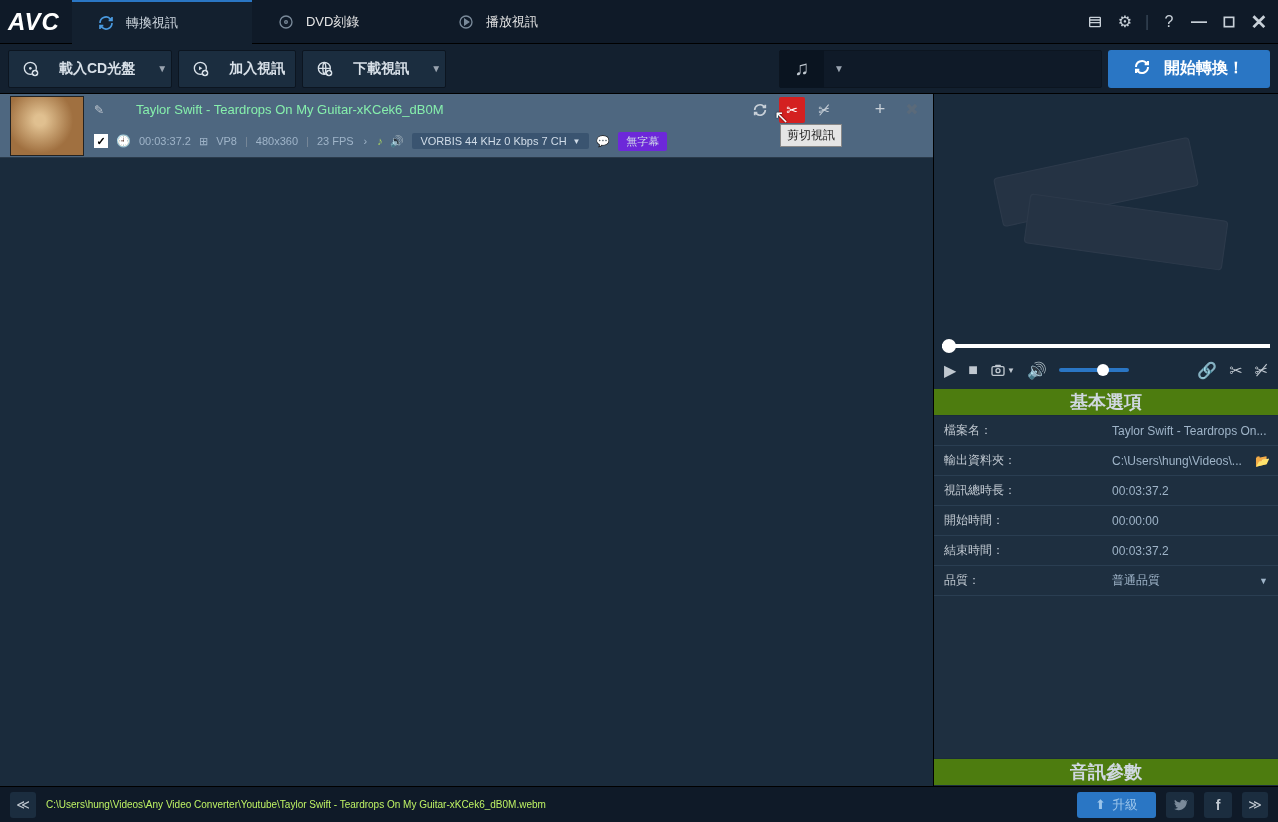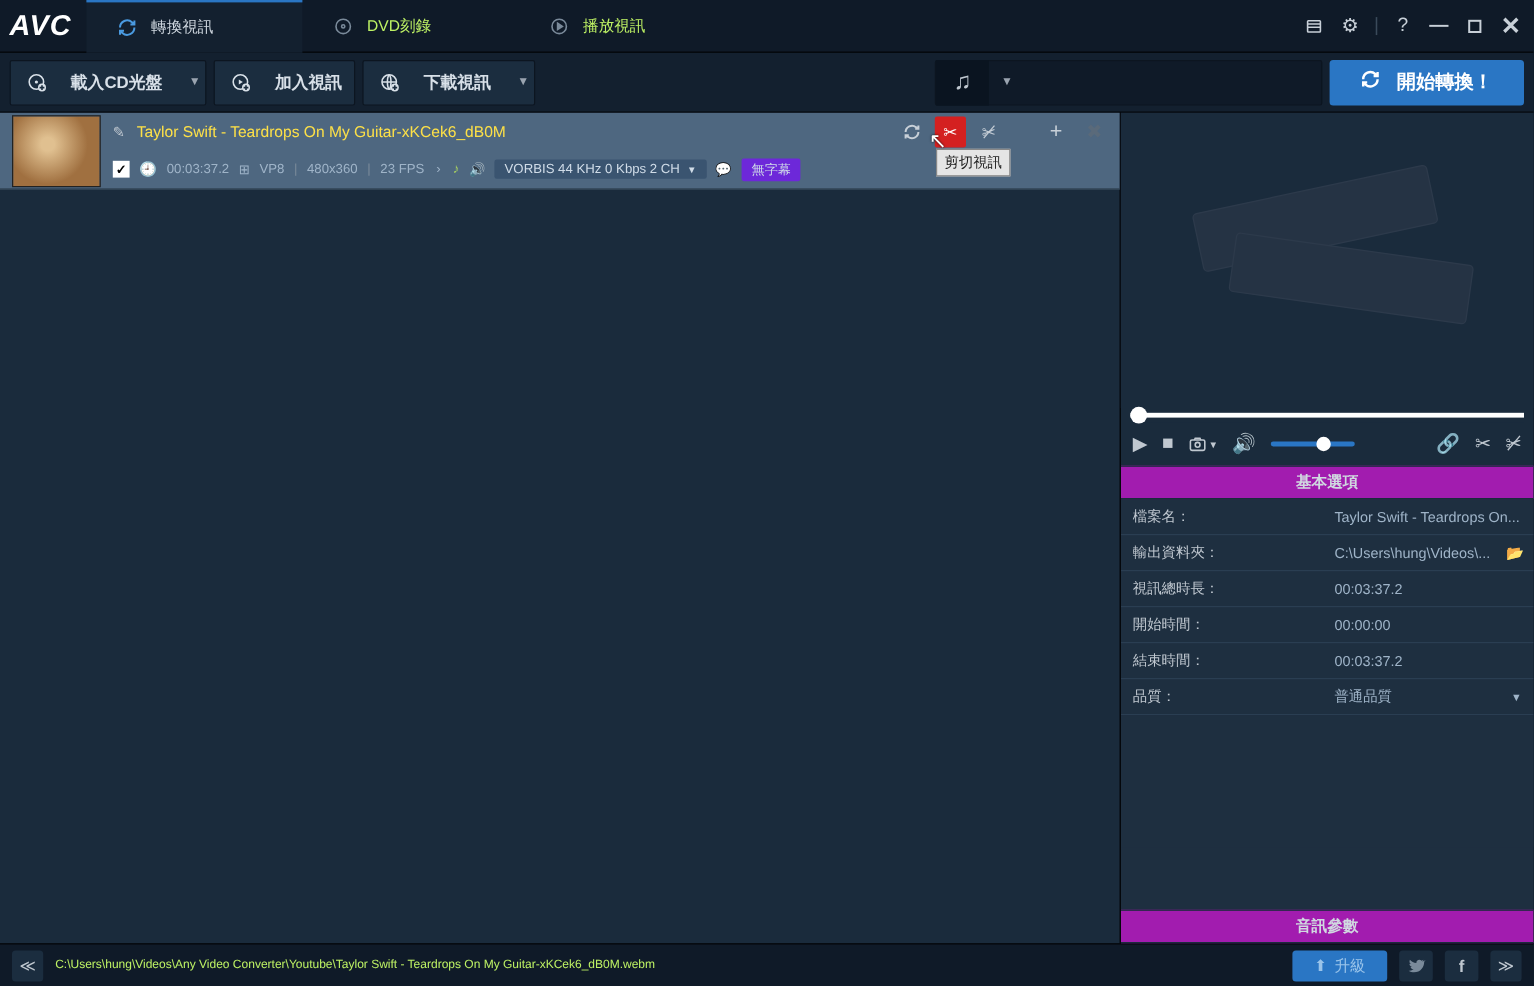--- a/index.html
+++ b/index.html
@@ -1,41 +1,41 @@
 <!DOCTYPE html>
 <html><head>
 <meta charset="utf-8">
 <style>
 * { box-sizing: border-box; margin: 0; padding: 0; font-family: "Segoe UI", Arial, sans-serif; }
 body { width: 1278px; height: 822px; background: #0a1420; color: #c0c8d0; overflow: hidden; font-size: 13px;}
 .titlebar { height: 44px; background: #0f1a28; display: flex; align-items: center; padding: 0 8px; border-bottom: 1px solid #000; }
 .logo { font-size: 24px; font-weight: bold; font-style: italic; color: #fff; margin-right: 12px; letter-spacing: 1px;}
 .tabbar { display: flex; align-items: center; height: 100%; }
-.tab { display: flex; align-items: center; padding: 0 26px; height: 44px; color: #bef264; cursor: pointer; gap: 12px; min-width: 180px;}
+.tab { display: flex; align-items: center; padding: 0 26px; height: 44px; color: #e5e5e5; cursor: pointer; gap: 12px; min-width: 180px;}
 .tab.active { background: #13202f; color: #d0d8e0; border-top: 2px solid #2a76c4; }
 .tab-icon { width: 16px; height: 16px; display:flex; align-items:center; justify-content:center;}
 .title-controls { margin-left: auto; display: flex; align-items: center; gap: 8px; color: #c8d0d8; }
 .title-controls > * { width: 22px; height: 22px; display: flex; align-items: center; justify-content: center; cursor: pointer; font-size: 16px; }
 .toolbar { height: 50px; background: #13202f; display: flex; align-items: center; padding: 6px 8px; gap: 6px; border-bottom: 1px solid #000;}
 .toolbtn { background: #1b2d3f; border: 1px solid #0c1520; height: 38px; display: flex; align-items: center; padding: 0 10px; color: #d8e0e8; cursor: pointer; border-radius: 2px; font-size: 14px; font-weight: bold;}
 .toolbtn.split { padding-right: 4px;}
 .toolbtn .ticon { width: 24px; height: 24px; display:flex; align-items:center; justify-content:center; margin-right: 16px; font-size:18px; color:#d8e0e8;}
 .toolbtn .caret { margin-left: 22px; font-size: 10px; color:#9aa4b0;}
 .convert-btn { background: #2a76c4; border: none; color: #fff; height: 38px; display:flex; align-items:center; padding: 0 26px; font-size: 16px; font-weight:bold; border-radius:3px; cursor:pointer; gap:14px;}
 .format-sel { flex: 1; display:flex; align-items:center; background: #0f1a28; height:38px; border:1px solid #0c1520; border-radius:2px;}
 .format-sel .ficon { width:44px; height:38px; background:#0a1420; display:flex; align-items:center; justify-content:center; font-size:20px;}
 .format-sel .ftext { flex:1; text-align:center; color:#d0d8e0; font-size:14px;}
 .format-sel .fcaret { width:30px; text-align:center; font-size:10px; color:#9aa4b0;}
 .content { display:flex; height: calc(100% - 44px - 50px - 36px); }
 .videolist { flex:1; background:#1a2b3c; border-right:1px solid #000; position:relative;}
 .listitem { height:64px; background:#4e6780; border-bottom:1px solid #2a3a4a; display:flex; flex-direction:column; position:relative;}
 .listitem-row1 { display:flex; align-items:center; height:32px; padding-right:8px;}
 .thumb { width:74px; height:60px; background:linear-gradient(135deg,#c8a870,#8a6030); margin:2px 10px 2px 10px; border:1px solid #222; background-image:radial-gradient(circle at 40% 40%, #e0c090 10%, #a07040 60%);}
 .edit-icon { width:14px; font-size:12px; margin-right:6px; cursor:pointer;}
-.video-title { color:#fde047; font-size:13px; flex:1;}
+.video-title { color:#86efac; font-size:13px; flex:1;margin-left:22px;}
 .item-actions { display:flex; align-items:center; gap:6px;}
 .item-actions > span { width:26px; height:26px; display:flex; align-items:center; justify-content:center; cursor:pointer; font-size:14px; border-radius:2px;}
 .cut-btn { background:#d42020; color:#fff;}
 .listitem-row2 { display:flex; align-items:center; height:32px; padding-left:94px; gap:8px; font-size:11px; color:#9fb4c8;}
 .chk { width:14px; height:14px; background:#fff; display:inline-flex; align-items:center; justify-content:center; color:#000; font-size:11px; font-weight:bold;}
 .meta-sep { color:#7a8a9a;}
 .audio-badge { background:#3a5470; padding:2px 8px; color:#d0dce8; border-radius:2px; cursor:pointer; display:flex; align-items:center; gap:6px;}
 .sub-badge { background:#6d28d9; padding:2px 8px; color:#d0dce8; border-radius:2px;}
 .tooltip { position:absolute; top:30px; left:780px; background:#e5e5e5; color:#222; border:1px solid #888; padding:2px 6px; font-size:12px; z-index:10;}
 .cursor-ptr { position:absolute; top:12px; left:774px; font-size:18px; color:#fff; z-index:11; pointer-events:none; text-shadow: 0 0 2px #000;}
@@ -43,21 +43,21 @@
 .preview { height:246px; background:#1a2b3c; position:relative; display:flex; align-items:center; justify-content:center;}
 .film-reel { width:220px; height:140px; opacity:0.2; position:relative;}
 .film-strip { position:absolute; width:200px; height:50px; background:#556; border:1px solid #778; border-radius:4px;}
 .seekbar { height:12px; background:#1a2b3c; position:relative; margin:0 8px;}
 .seek-track { height:4px; background:#fff; position:absolute; top:4px; left:0; right:0;}
 .seek-thumb { width:14px; height:14px; background:#fff; border-radius:50%; position:absolute; top:-1px; left:0;}
 .player-controls { height:36px; display:flex; align-items:center; padding:0 10px; gap:12px; color:#c0c8d0;}
 .player-controls > span { cursor:pointer; font-size:16px; display:flex; align-items:center;}
 .vol-slider { width:70px; height:4px; background:#2a76c4; position:relative; border-radius:2px;}
 .vol-thumb { width:12px; height:12px; background:#fff; border-radius:50%; position:absolute; top:-4px; left:38px;}
-.panel-header { background:#a21caf; height:28px; display:flex; align-items:center; justify-content:center; color:#d0d8e0; font-size:13px; font-weight:bold; border-top:1px solid #1a2b3c; border-bottom:1px solid #1a2b3c; cursor:pointer;}
+.panel-header { background:#4d7c0f; height:28px; display:flex; align-items:center; justify-content:center; color:#d0d8e0; font-size:18px; font-weight:bold; border-top:1px solid #1a2b3c; border-bottom:1px solid #1a2b3c; cursor:pointer;}
 .props { background:#1e2f40; flex:1;}
 .prop-row { display:flex; height:30px; align-items:center; border-bottom:1px solid #2a3e52; font-size:12px;}
 .prop-label { width:130px; padding-left:10px; color:#c0c8d0;}
 .prop-value { flex:1; padding-left:8px; color:#9fb4c8; display:flex; align-items:center;margin-left:40px;}
 .prop-value.editable { cursor:pointer;}
 .folder-icon { margin-left:auto; margin-right:8px; font-size:12px; cursor:pointer;}
 .quality-caret { margin-left:auto; margin-right:10px; font-size:9px;}
 .statusbar { height:36px; background:#0f1a28; display:flex; align-items:center; padding:0 10px; gap:10px; border-top:1px solid #000;}
 .sb-btn { width:26px; height:26px; background:#1b2d3f; display:flex; align-items:center; justify-content:center; cursor:pointer; border-radius:3px; font-size:13px;}
 .sb-path { flex:1; color:#bef264; font-size:10px;}
@@ -198,21 +198,21 @@
         <span>⊞</span>
         <span>VP8</span>
         <span class="meta-sep">|</span>
         <span>480x360</span>
         <span class="meta-sep">|</span>
         <span>23 FPS</span>
         <span style="margin:0 2px;">›</span>
         <span style="color:#a8d060;">♪</span>
         <span>🔊</span>
         <span class="audio-badge">
-          <span>VORBIS 44 KHz 0 Kbps 2 CH</span>
+          <span>VORBIS 44 KHz 0 Kbps 7 CH</span>
           <span style="font-size:8px;">▼</span>
         </span>
         <span>💬</span>
         <span class="sub-badge">無字幕</span>
       </div>
       <div class="cursor-ptr">↖</div>
       <div class="tooltip">剪切視訊</div>
     </div>
   </div>
 

